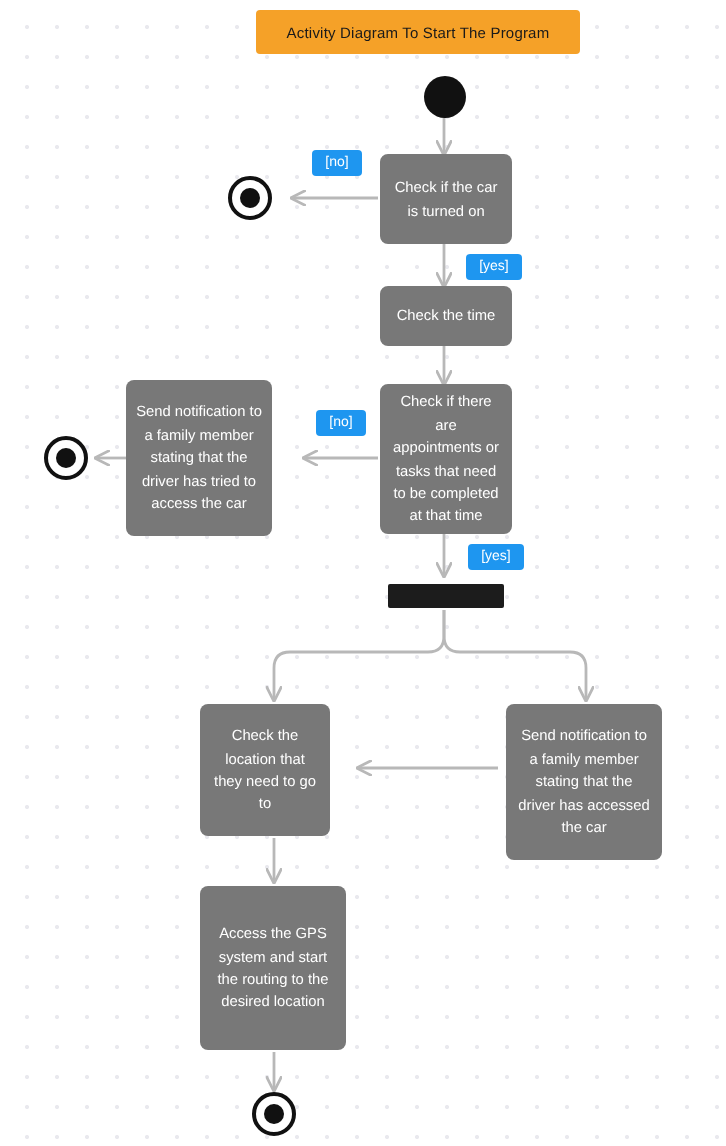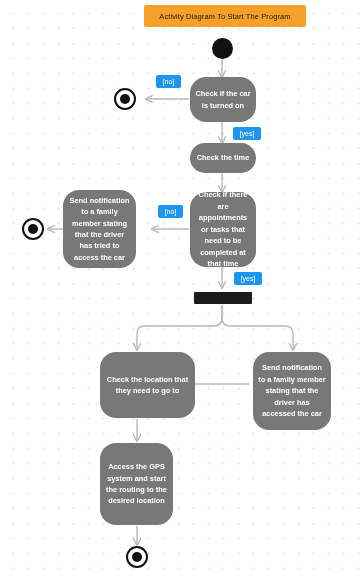--- a/index.html
+++ b/index.html
@@ -43,23 +43,22 @@
   }
   .activity {
     background: #787878;
     color: #ffffff;
     font-size: 7.4px;
     line-height: 1.55;
     display: flex;
     align-items: center;
     justify-content: center;
     text-align: center;
-    border-radius: 16px;
+    border-radius: 4px;
     padding: 3px 5px;
-    font-weight: bold;
   }
   .guard {
     background: #1e96f0;
     color: #ffffff;
     font-size: 7px;
     display: flex;
     align-items: center;
     justify-content: center;
     border-radius: 2px;
     line-height: 1;
@@ -119,21 +118,21 @@
       <path d="M 222 305 L 222 318 Q 222 326 230 326 L 285 326 Q 293 326 293 334 L 293 350"></path>
 
       <path d="M 249 384 L 179 384"></path>
 
       <path d="M 137 419 L 137 441"></path>
 
       <path d="M 137 526 L 137 545"></path>
     </g>
   </svg>
 
-  <div class="node title-banner" style="left:128px; top:5px; width:162px; height:22px;margin-left:16px;">Activity Diagram To Start The Program</div>
+  <div class="node title-banner" style="left:128px; top:5px; width:162px; height:22px;">Activity Diagram To Start The Program</div>
 
   <div class="node start-node" style="left:212px; top:38px; width:21px; height:21px;"></div>
 
   <div class="node activity" style="left:190px; top:77px; width:66px; height:45px;">Check if the car is turned on</div>
 
   <div class="node guard" style="left:156px; top:75px; width:25px; height:13px;">[no]</div>
 
   <div class="node end-node" style="left:114px; top:88px; width:22px; height:22px;">
     <div class="end-core"></div>
   </div>
@@ -149,21 +148,21 @@
   <div class="node activity" style="left:63px; top:190px; width:73px; height:78px;">Send notification to a family member stating that the driver has tried to access the car</div>
 
   <div class="node end-node" style="left:22px; top:218px; width:22px; height:22px;">
     <div class="end-core"></div>
   </div>
 
   <div class="node guard" style="left:234px; top:272px; width:28px; height:13px;">[yes]</div>
 
   <div class="node fork-bar" style="left:194px; top:292px; width:58px; height:12px;"></div>
 
-  <div class="node activity" style="left:100px; top:352px; width:95px; height:66px;">Check the location that they need to go to</div>
+  <div class="node activity" style="left:100px; top:352px; width:65px; height:66px;">Check the location that they need to go to</div>
 
   <div class="node activity" style="left:253px; top:352px; width:78px; height:78px;">Send notification to a family member stating that the driver has accessed the car</div>
 
   <div class="node activity" style="left:100px; top:443px; width:73px; height:82px;text-align:center;">Access the GPS system and start the routing to the desired location</div>
 
   <div class="node end-node" style="left:126px; top:546px; width:22px; height:22px;">
     <div class="end-core"></div>
   </div>
 
 </div>

